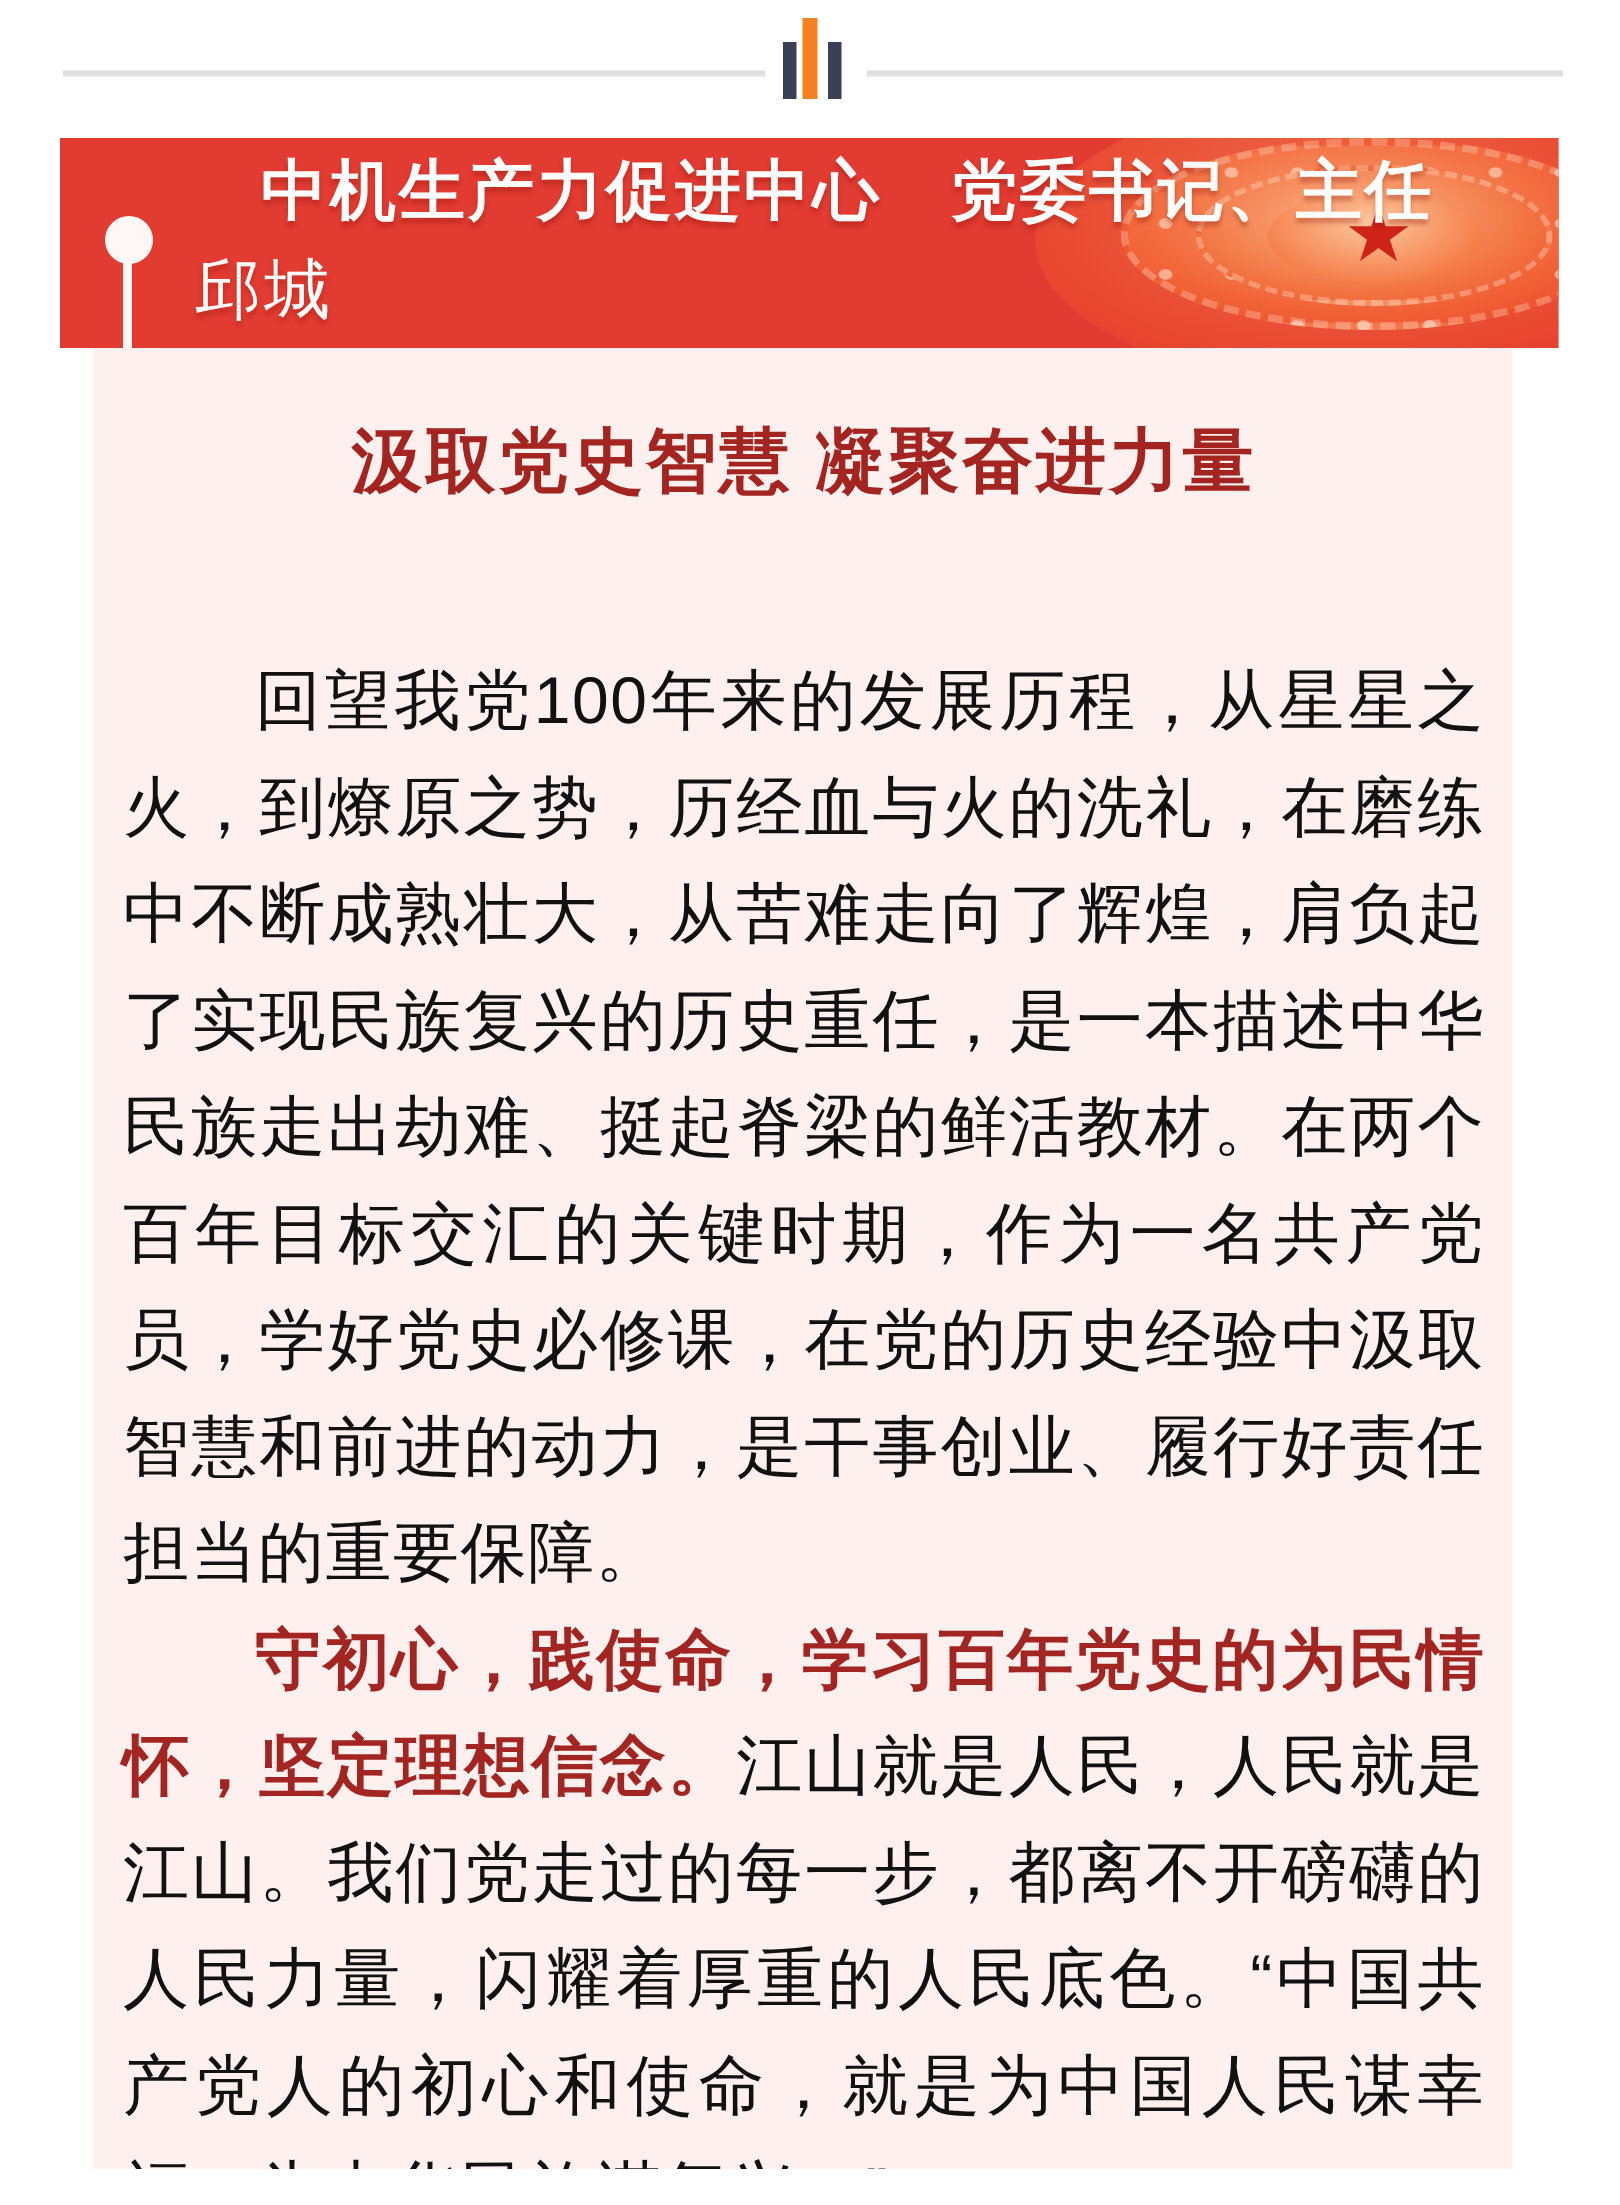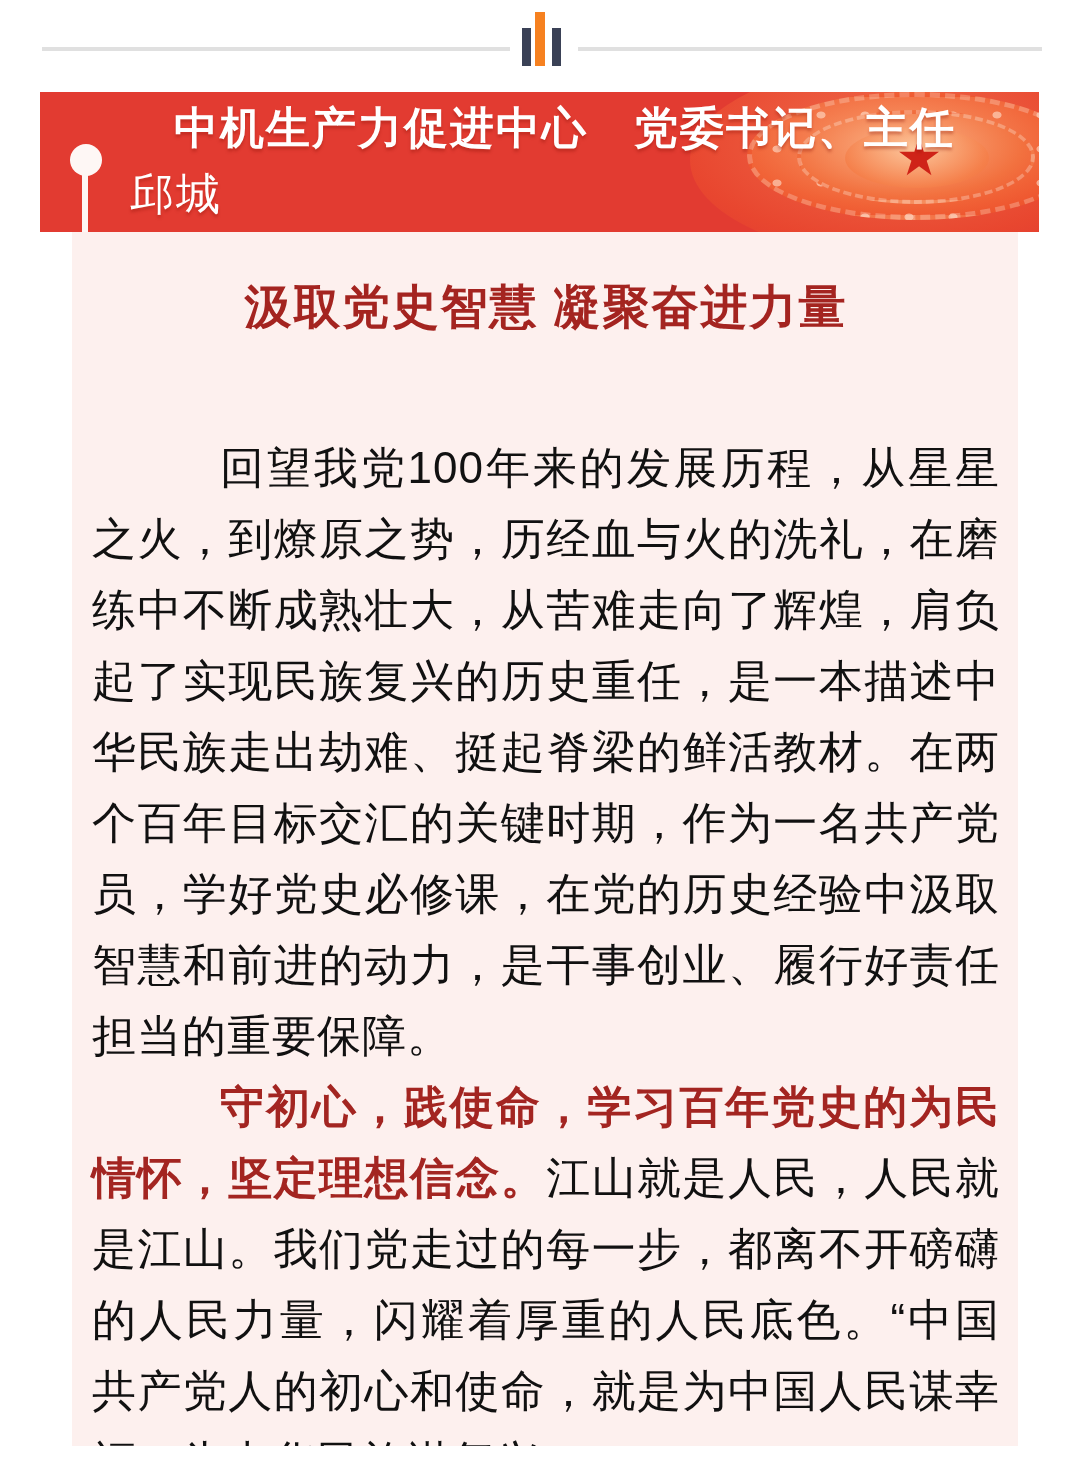--- a/index.html
+++ b/index.html
@@ -54,35 +54,35 @@
   .ring3 { left: 805px; top: 36px; width: 144px; height: 60px;
            background: radial-gradient(ellipse at 48% 34%, #fcc79d, #f5804b 70%, #f06a39 100%); }
   .emblem-dots { left: 707px; top: 0px; width: 336px; height: 128px; position: absolute; border-radius: 50%;
            background-image: radial-gradient(rgba(255,224,205,.6) 4px, transparent 5px);
            background-size: 44px 34px; background-position: 8px 6px; }
   .emblem-star { position: absolute; left: 849px; top: 34px; width: 60px; height: 62px;
            font-size: 52px; line-height: 62px; text-align: center; }
 
   
   .article {
-    position: absolute; left: 72px; top: 232px;
+    position: absolute; left: 62px; top: 232px;
     width: 946px; height: 1214px;
     padding: 48px 18px 0 20px;
     overflow: hidden;
   }
   .article-title {
     font-size: 47px; font-weight: bold; line-height: 54px;
     text-align: center; letter-spacing: 2px;
     margin-bottom: 98px;
   }
   .article p {
     font-size: 44px; line-height: 71px; letter-spacing: 1px;
     text-indent: 2em; text-align: justify;
   }
-  .lead { font-weight: bold; margin-left: 40px; }
+  .lead { font-weight: bold; }
 </style>
 </head>
 <body>
 
 <div class="top-bar">
   <div class="divider-line divider-left" style="background: rgb(224, 224, 224);"></div>
   <div class="divider-line divider-right" style="background: rgb(224, 224, 224);"></div>
   <div class="logo-bars">
     <div class="logo-bar bar-navy-1" style="background: rgb(58, 65, 86);"></div>
     <div class="logo-bar bar-orange" style="background: rgb(246, 129, 32);"></div>

